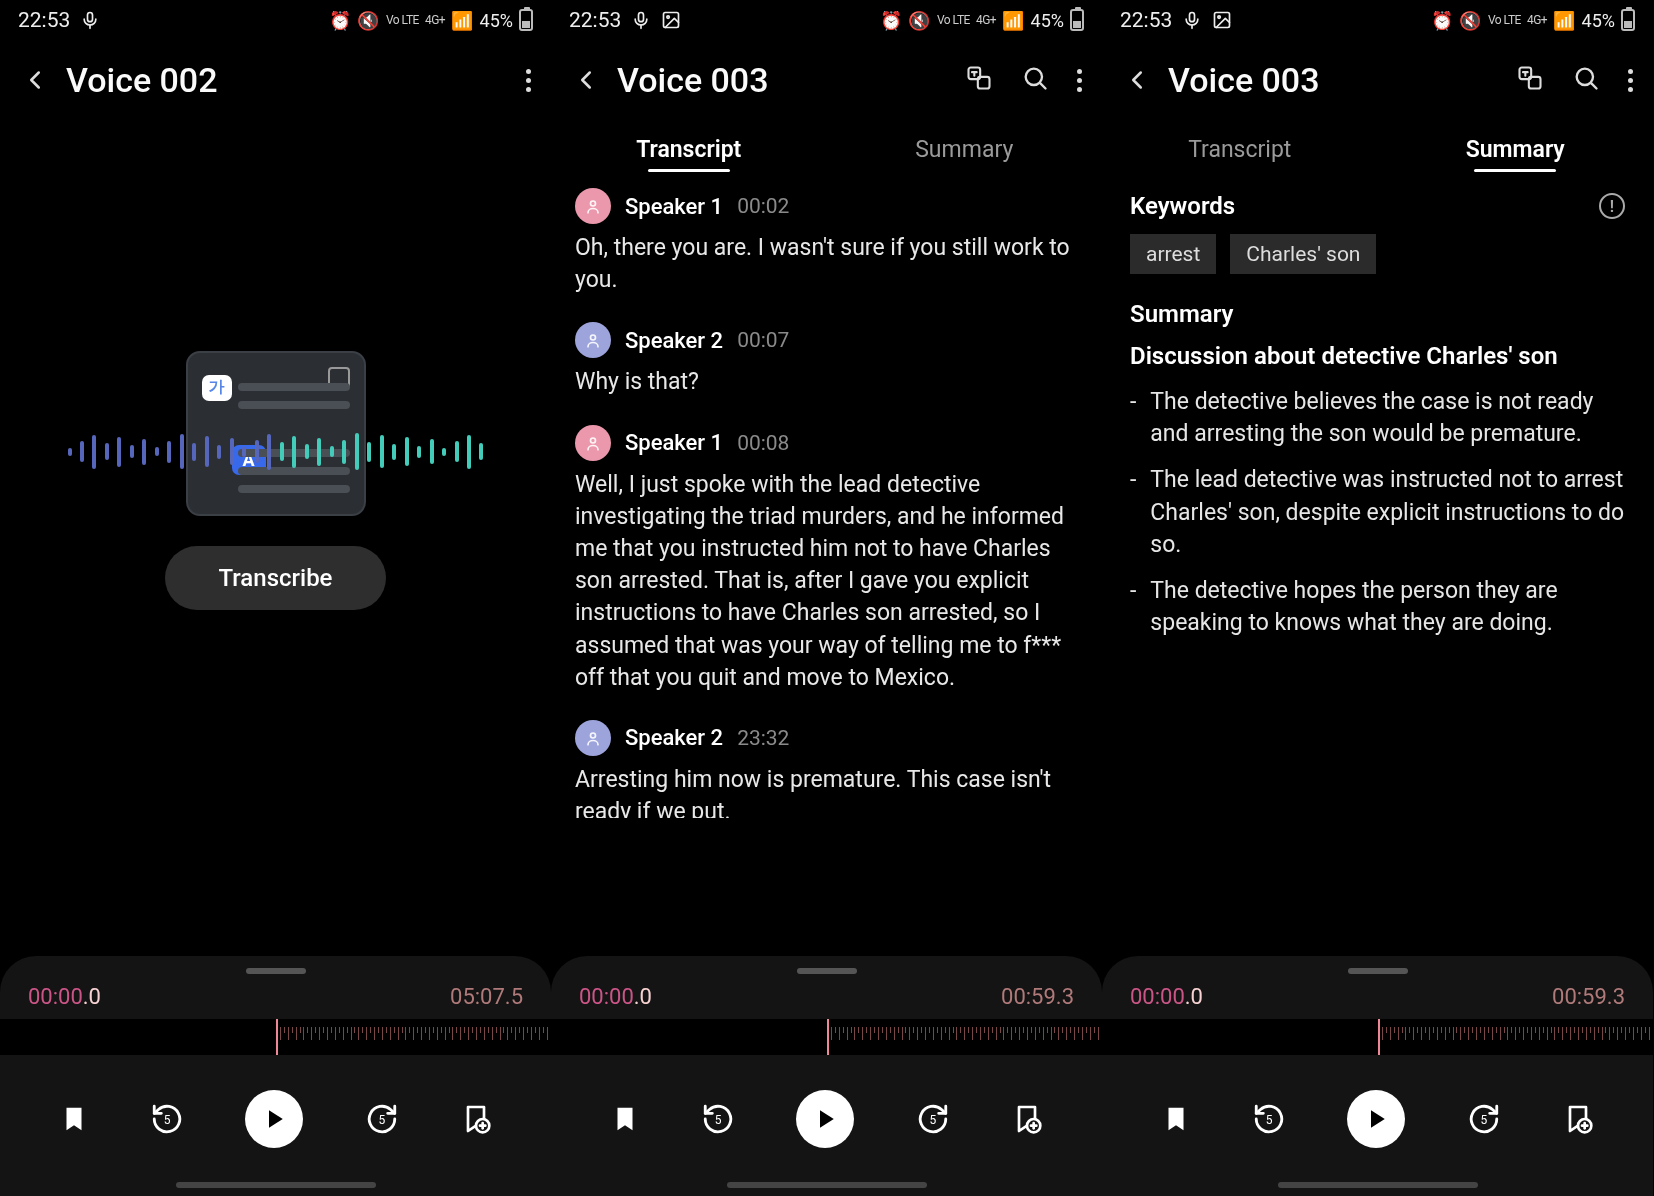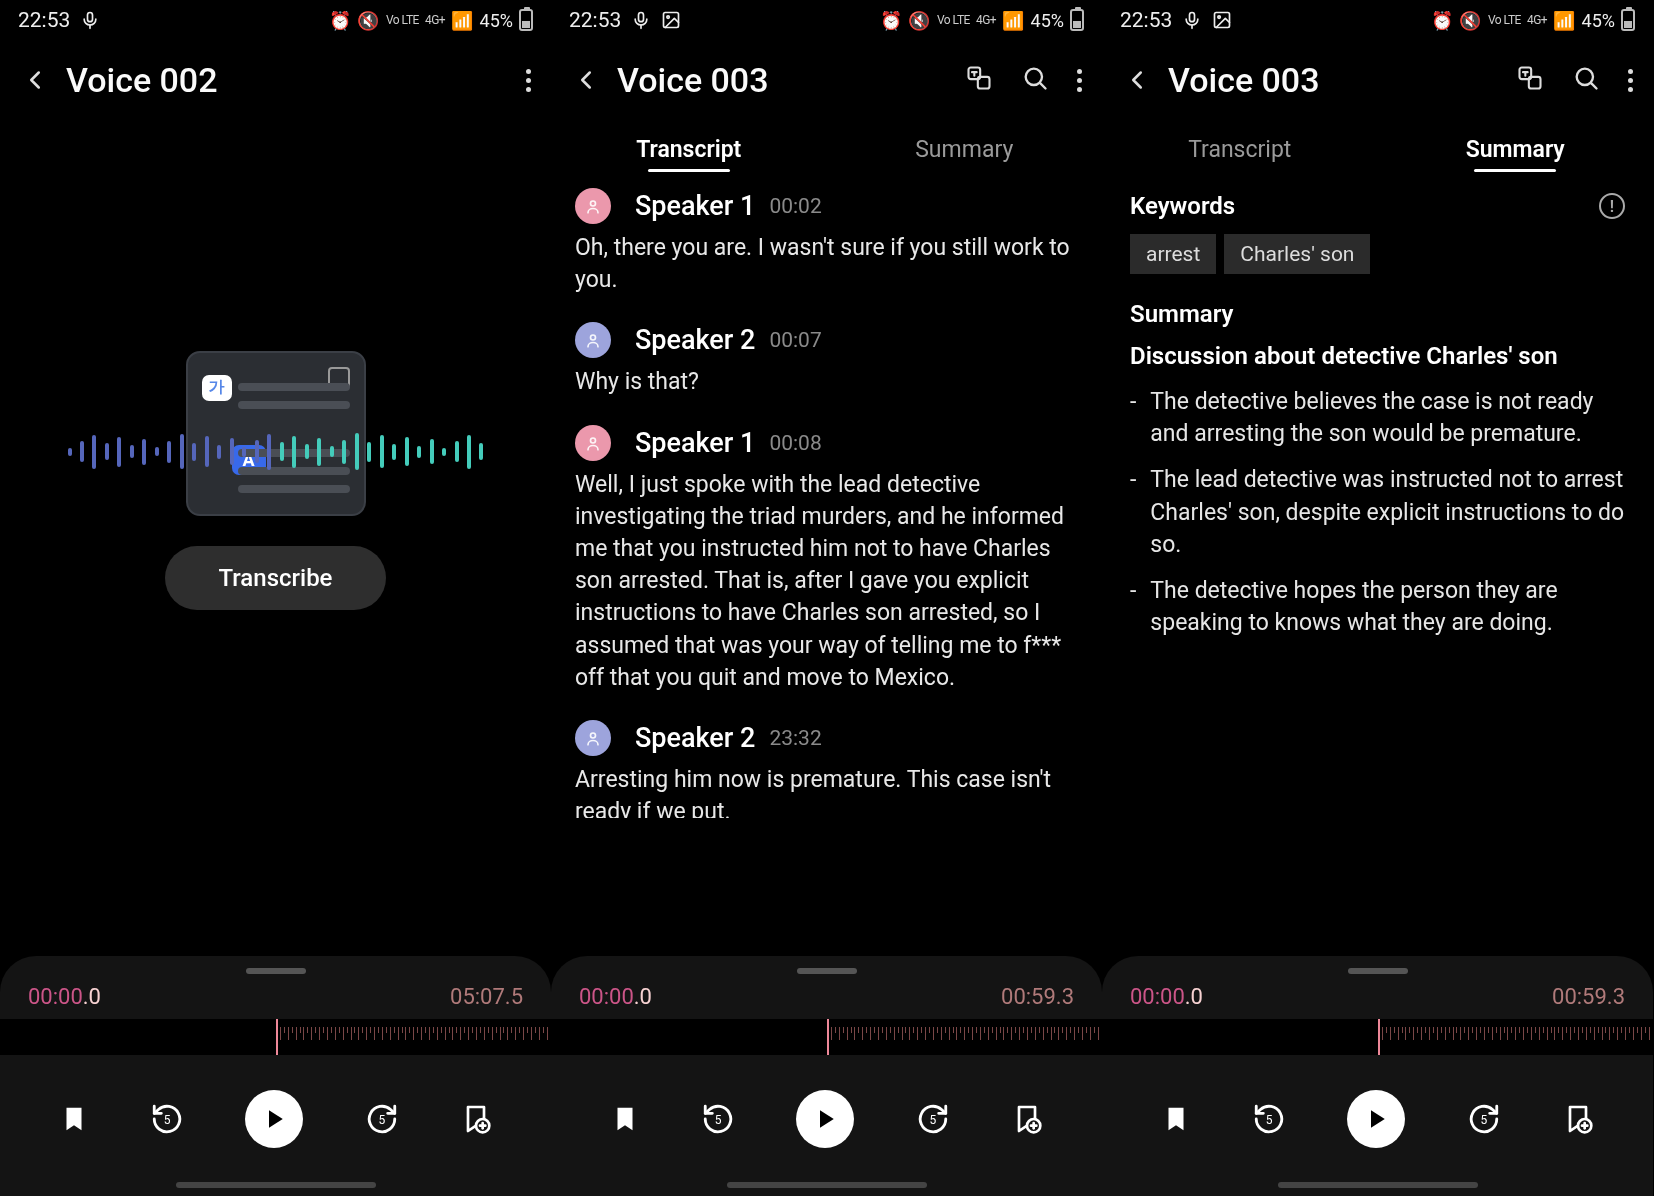--- a/index.html
+++ b/index.html
@@ -39,28 +39,28 @@
   .art .cube{position:absolute;top:14px;right:14px;width:22px;height:22px;border:2px solid #999;border-radius:4px;}
   .desc { color:#b8b8b8; font-size:22px; line-height:1.35; margin-bottom:28px; }
   .transcribe-btn { background:#2e2e2e; border:none; color:#fff; font-size:24px; font-weight:500; padding:18px 54px; border-radius:36px; }
   
   .scroll { height:640px; overflow:hidden; padding:10px 24px 0 24px; }
   .entry { margin-bottom:26px; }
   .ehdr { display:flex; align-items:center; gap:14px; margin-bottom:8px; }
   .avatar { width:36px; height:36px; border-radius:50%; display:flex; align-items:center; justify-content:center; }
   .avatar.pink { background:#eb98ac; } .avatar.purple{ background:#9da4dc;}
   .avatar svg{opacity:.9}
-  .speaker { font-size:27px; font-weight:500;margin-left:10px; }
+  .speaker { font-size:22px; font-weight:500; }
   .ts { font-size:21px; color:#8a8a8a; }
   .etxt { font-size:23px; line-height:1.4; color:#e8e8e8; }
   
   .summary-wrap { padding:14px 28px; }
   .kw-hdr { display:flex; align-items:center; justify-content:space-between; font-size:24px; font-weight:600; margin-bottom:14px;}
   .info-o { width:26px;height:26px;border:2px solid #aaa;border-radius:50%;display:flex;align-items:center;justify-content:center;font-size:16px;color:#aaa;}
-  .chips { display:flex; gap:8px; margin-bottom:26px; }
+  .chips { display:flex; gap:14px; margin-bottom:26px; }
   .chip { background:#2b2b2b; color:#ddd; font-size:21px; padding:8px 16px; }
   .sum-h { font-size:24px; font-weight:600; margin-bottom:14px;}
   .sum-title { font-size:24px; font-weight:600; margin-bottom:16px;}
   .bullets { list-style:none; }
   .bullets li { display:flex; gap:14px; font-size:23px; line-height:1.4; color:#e6e6e6; margin-bottom:14px;}
   .bullets li::before { content:"-"; color:#e6e6e6;}
   
   .player { position:absolute; left:0; right:0; bottom:0; height:240px; background:#141414; border-radius:36px 36px 0 0; display:flex; flex-direction:column; }
   .drag { width:60px;height:6px;background:#555;border-radius:3px;margin:12px auto 6px;}
   .times { display:flex; justify-content:space-between; padding:4px 28px 10px; font-size:22px; color:#b07a7a;}

